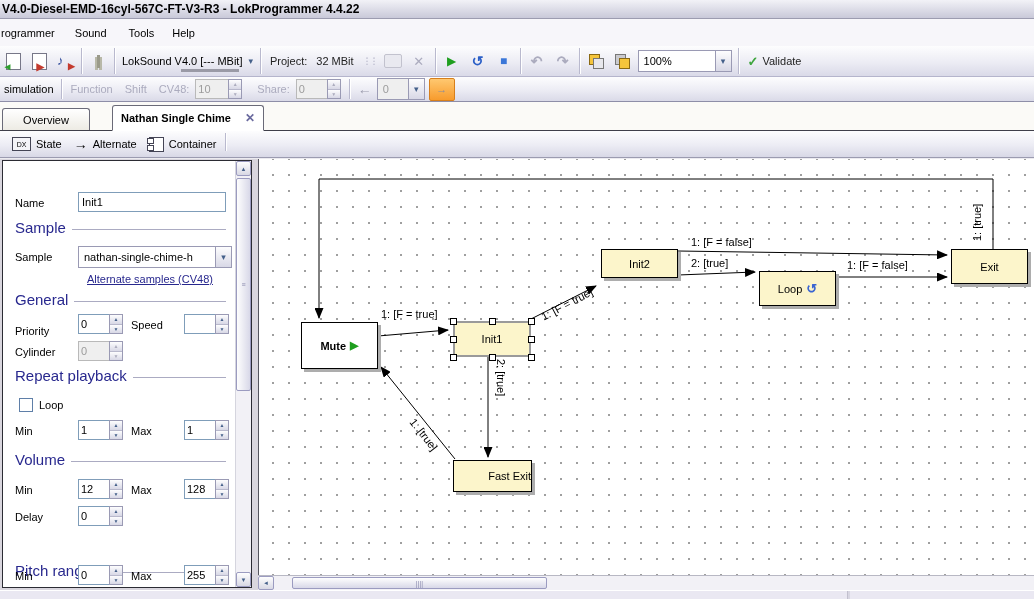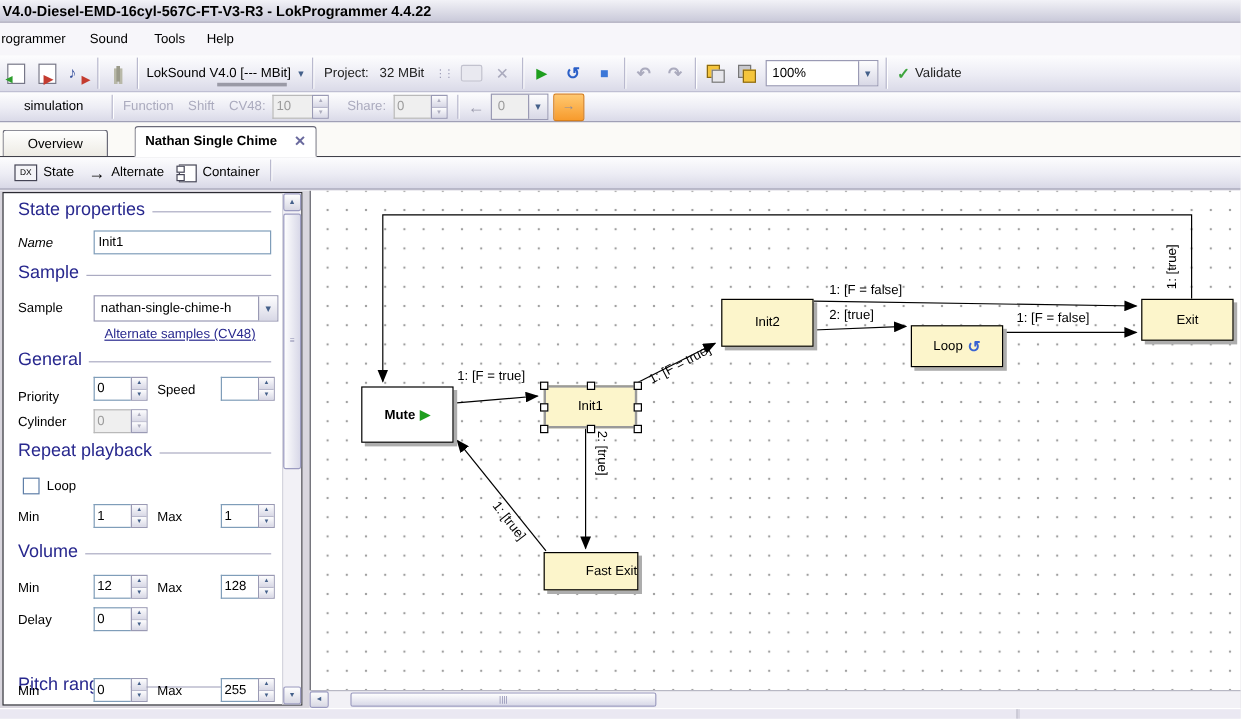--- a/index.html
+++ b/index.html
@@ -184,21 +184,21 @@
       <span class="cb">▾</span>
     </span>
     <span class="vsep"></span>
     <span class="tbtn lbl">
       <span class="check">✓</span>
       <span>Validate</span>
     </span>
   </div>
 
   <div class="tb tb2">
-    <span style="padding:0 20px;">simulation</span>
+    <span style="padding:0 4px;">simulation</span>
     <span class="vsep"></span>
     <span class="tbtn dis lbl">Function</span>
     <span class="tbtn dis lbl">Shift</span>
     <span class="tbtn dis lbl">CV48:</span>
     <span class="spin dis">
       <input disabled="" style="width: 28px;" value="10">
       <span class="btns">
           <span>▲</span>
           <span>▼</span>
         </span>
@@ -245,24 +245,21 @@
       <span class="cont-ic"></span>
       <span>Container</span>
     </span>
     <span class="vsep" style="height:18px;"></span>
   </div>
 
   <div class="main">
 
     <div class="panel">
       <div class="pc">
-        <div class="hd" style="top:5px;">
-            <span>State properties</span>
-          </div>
-        <span class="plabel" style="top:36px;font-style:italic;">Name</span>
+        <span class="plabel" style="top:36px;">Name</span>
         <input class="name-input pfield" style="left: 75px; top: 31px;" value="Init1">
 
         <div class="hd" style="top:58px;">
             <span>Sample</span>
           </div>
         <span class="plabel" style="top:90px;">Sample</span>
         <span class="combo pfield" style="left:75px;top:85px;width:152px;">
           <span class="ct">nathan-single-chime-h</span>
           <span class="cb">▾</span>
         </span>
@@ -399,21 +396,21 @@
         <polyline points="734,90 734,20 60,20 60,159" fill="none" stroke="#000" marker-end="url(#arr)"></polyline>
       </svg>
 
       <div class="state white" style="left:42px;top:163px;width:77px;height:47px;">
         <span>Mute</span>
         <span class="st-play">▶</span>
       </div>
       <div class="state selected" style="left:194px;top:162px;width:78px;height:36px;">
         <span>Init1</span>
       </div>
-      <div class="state" style="left:342px;top:90px;width:77px;height:40px;">
+      <div class="state" style="left:342px;top:90px;width:77px;height:29px;">
         <span>Init2</span>
       </div>
       <div class="state" style="left:500px;top:112px;width:77px;height:35px;">
         <span>Loop</span>
         <span class="st-loop">↺</span>
       </div>
       <div class="state" style="left:692px;top:90px;width:77px;height:35px;">
         <span>Exit</span>
       </div>
       <div class="state" style="left:194px;top:301px;width:79px;height:32px;justify-content:flex-end;">

